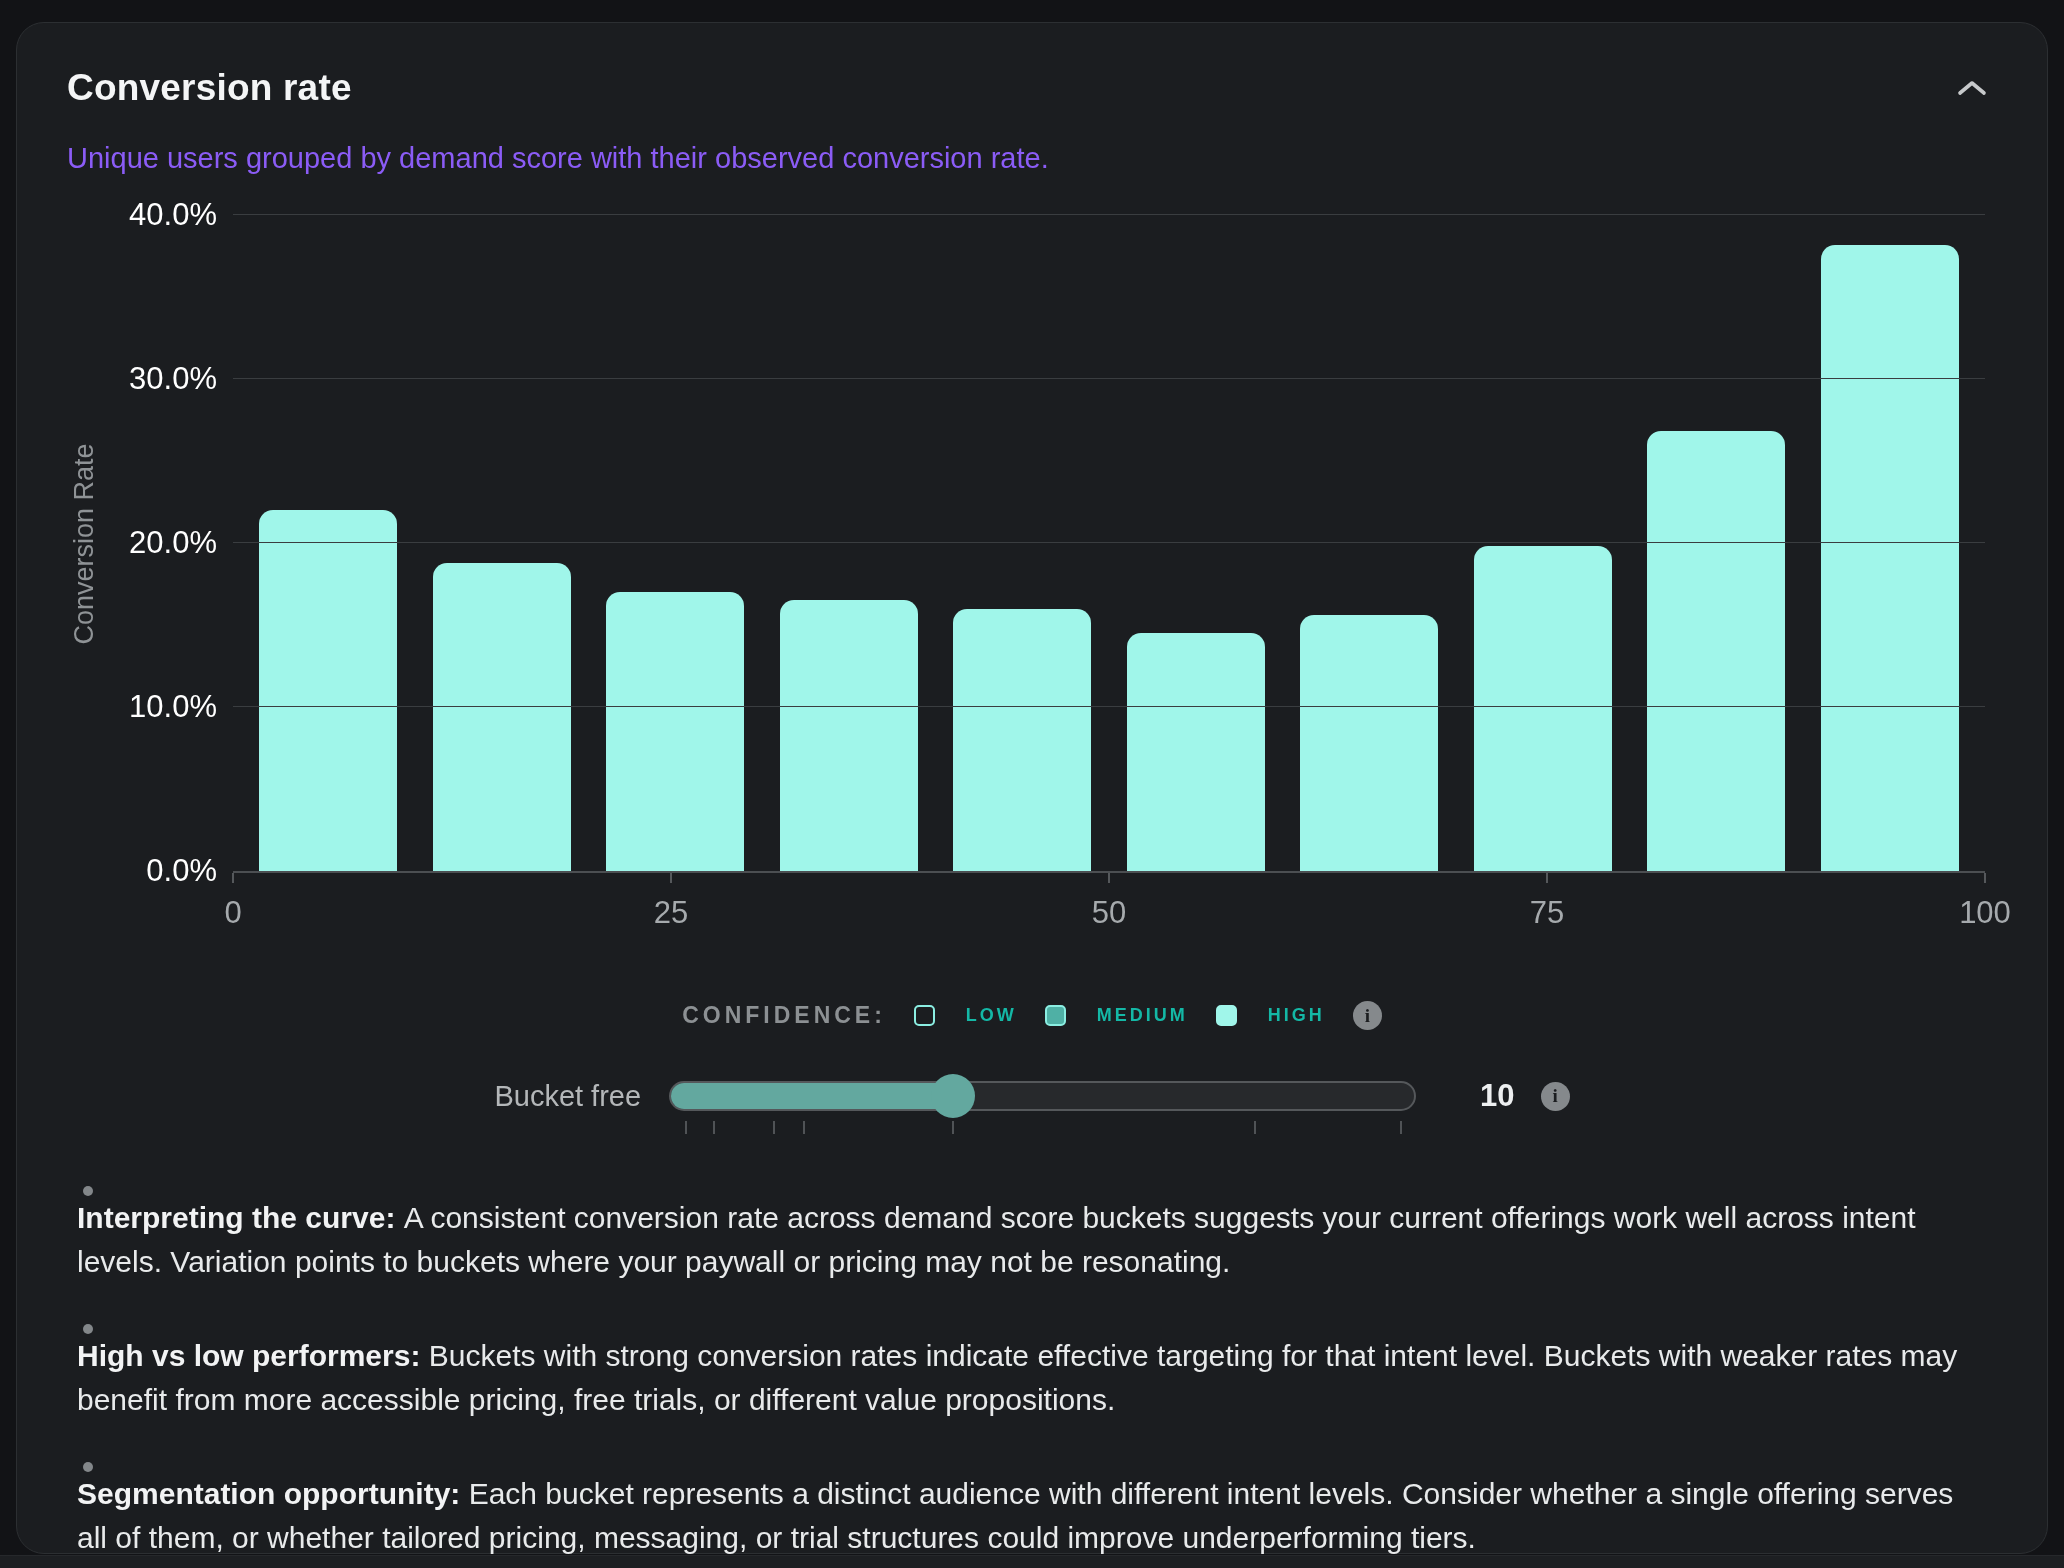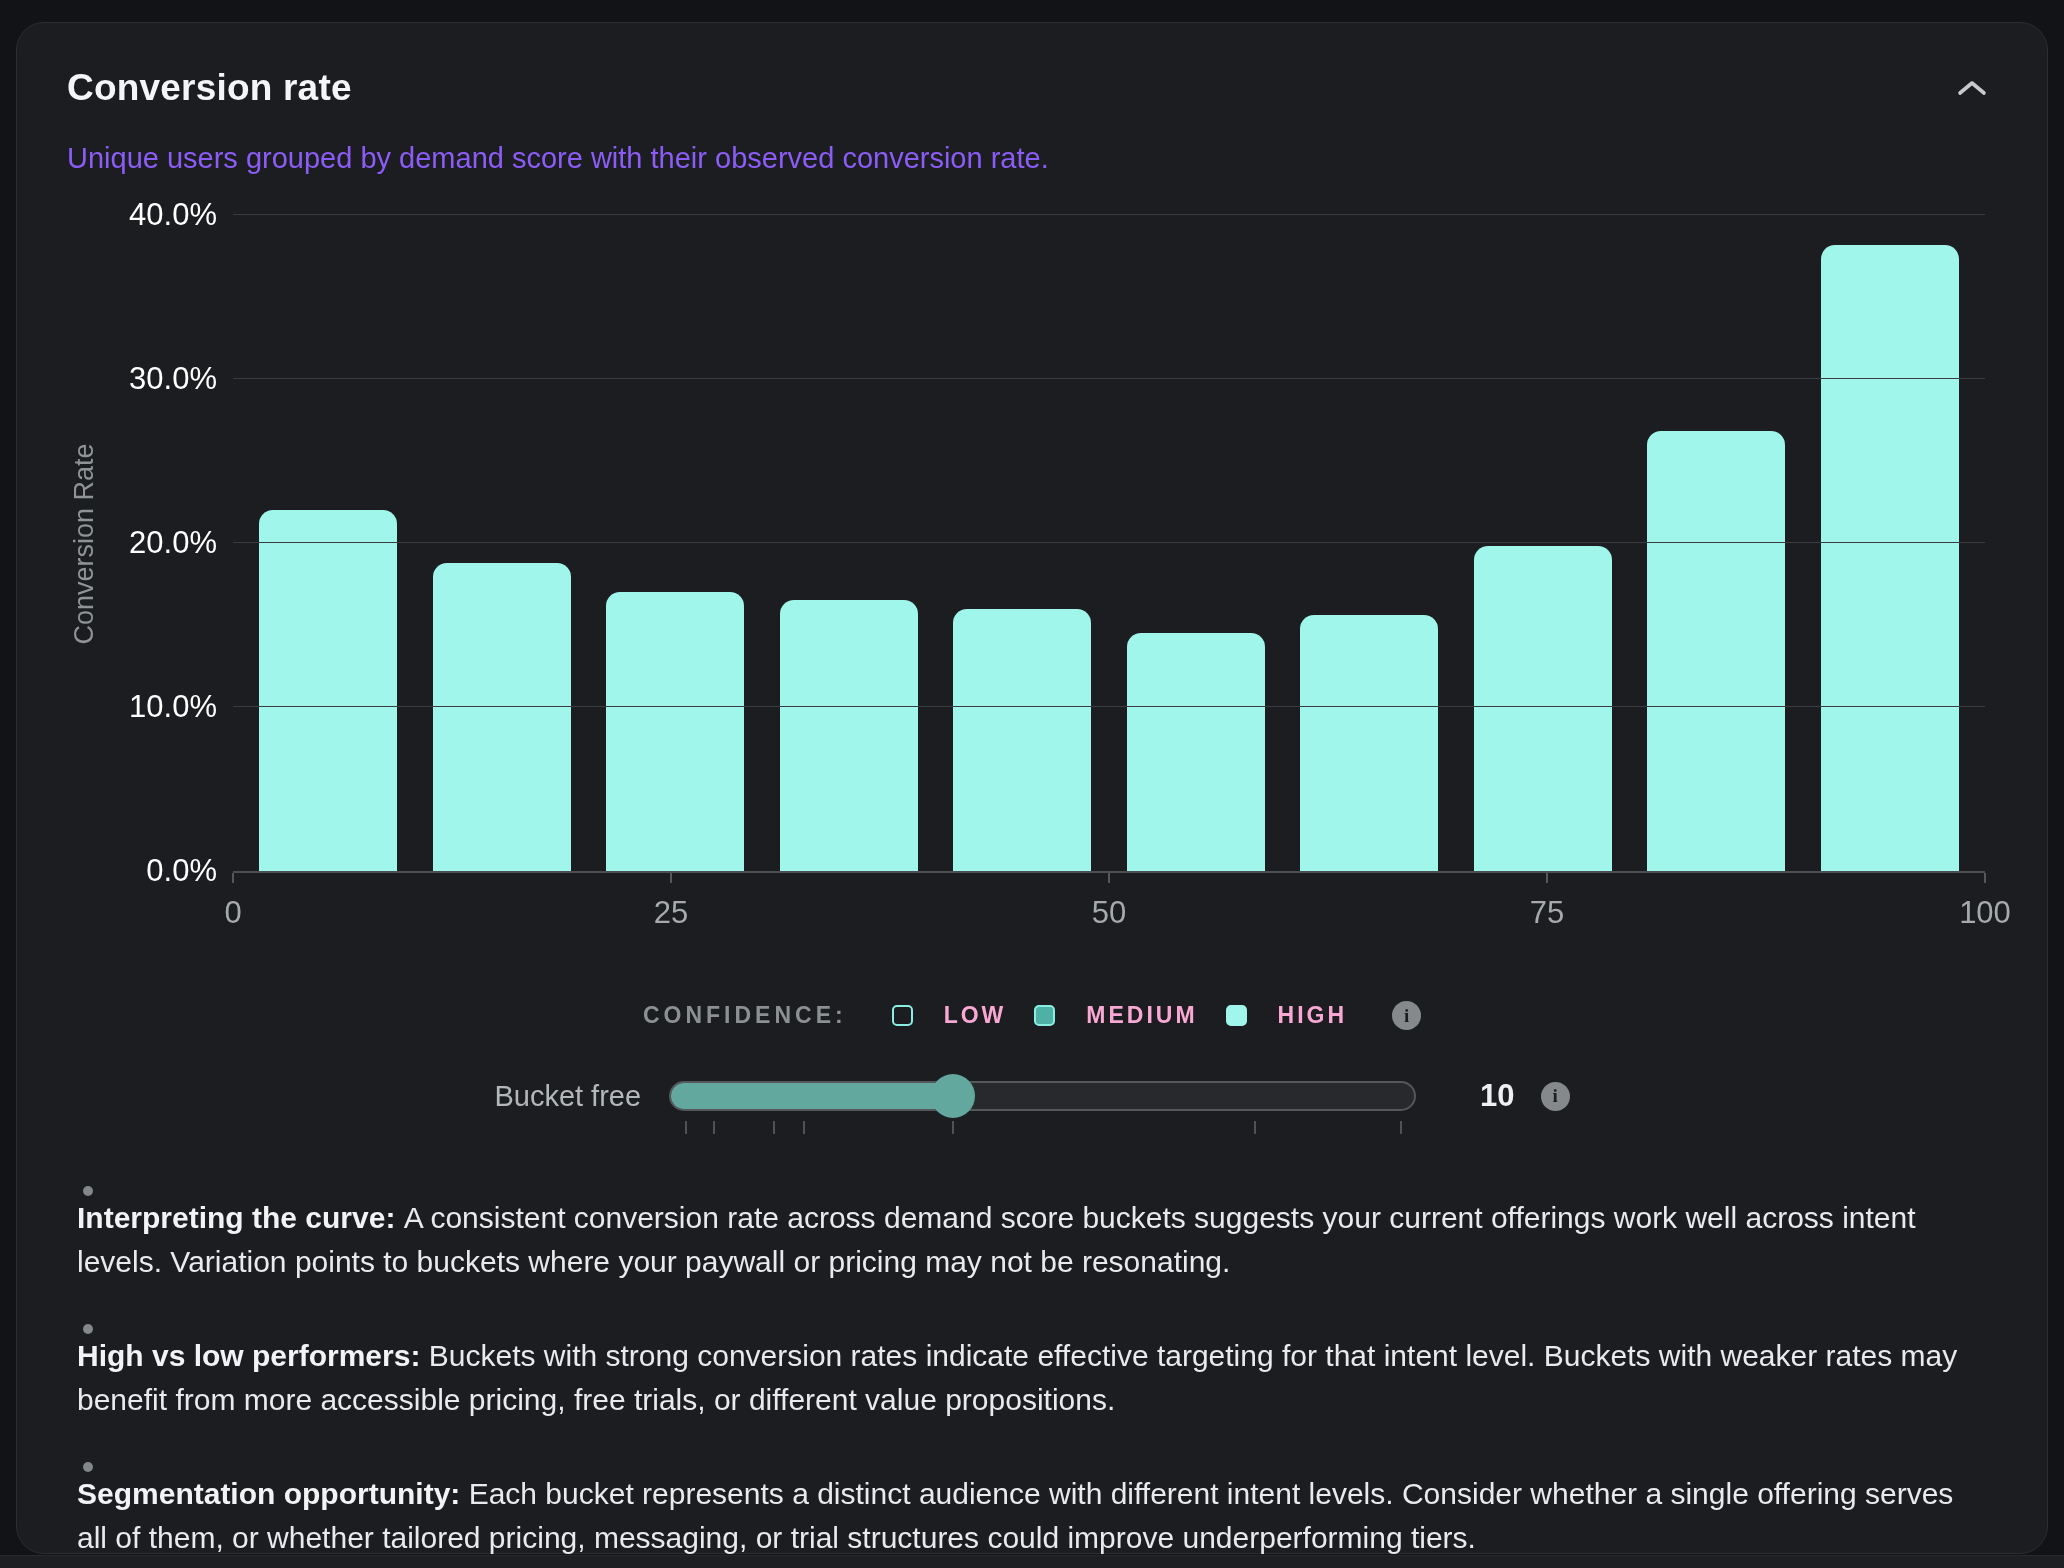--- a/index.html
+++ b/index.html
@@ -49,28 +49,28 @@
   .xtick-mark{position:absolute;top:0;width:2px;height:10px;background:#55585b;transform:translateX(-50%);}
   .xtick-label{
     position:absolute;top:22px;transform:translateX(-50%);
     color:#a6aaad;font-size:31px;
   }
   .x-title{
     text-align:center;color:#8f9396;font-size:27px;margin:2px 0 0 116px;
   }
 
   
-  .legend-row{display:flex;align-items:center;justify-content:center;gap:45px;margin-top:44px;}
+  .legend-row{display:flex;align-items:center;justify-content:center;gap:28px;margin-top:44px;}
   .legend-title{color:#8c9093;font-size:23px;letter-spacing:4px;font-weight:700;}
   .legend-item{display:flex;align-items:center;gap:13px;cursor:pointer;}
   .swatch{width:21px;height:21px;border-radius:5px;box-sizing:border-box;}
   .swatch.outline{border:2.5px solid #8beee2;background:transparent;}
   .swatch.half{border:2.5px solid #8beee2;background:#4fb0a5;}
   .swatch.solid{border:2.5px solid var(--bar-color,#a0f6ea);background:var(--bar-color,#a0f6ea);}
-  .legend-item .lbl{color:#f9a8d4;font-size:23px;letter-spacing:3px;font-weight:700;margin-left:18px;}
+  .legend-item .lbl{color:#14b8a6;font-size:18px;letter-spacing:3px;font-weight:700;margin-left:18px;}
   .info-dot{
     width:29px;height:29px;border-radius:50%;background:#85898c;color:#1b1d20;
     display:inline-flex;align-items:center;justify-content:center;
     font-size:19px;font-weight:700;font-family:"Liberation Serif",serif;
     cursor:pointer;flex:0 0 auto;
   }
 
   
   .slider-row{display:flex;align-items:center;justify-content:center;margin-top:36px;height:60px;}
   .slider-label{color:#b4b7b9;font-size:29px;margin-right:28px;}

